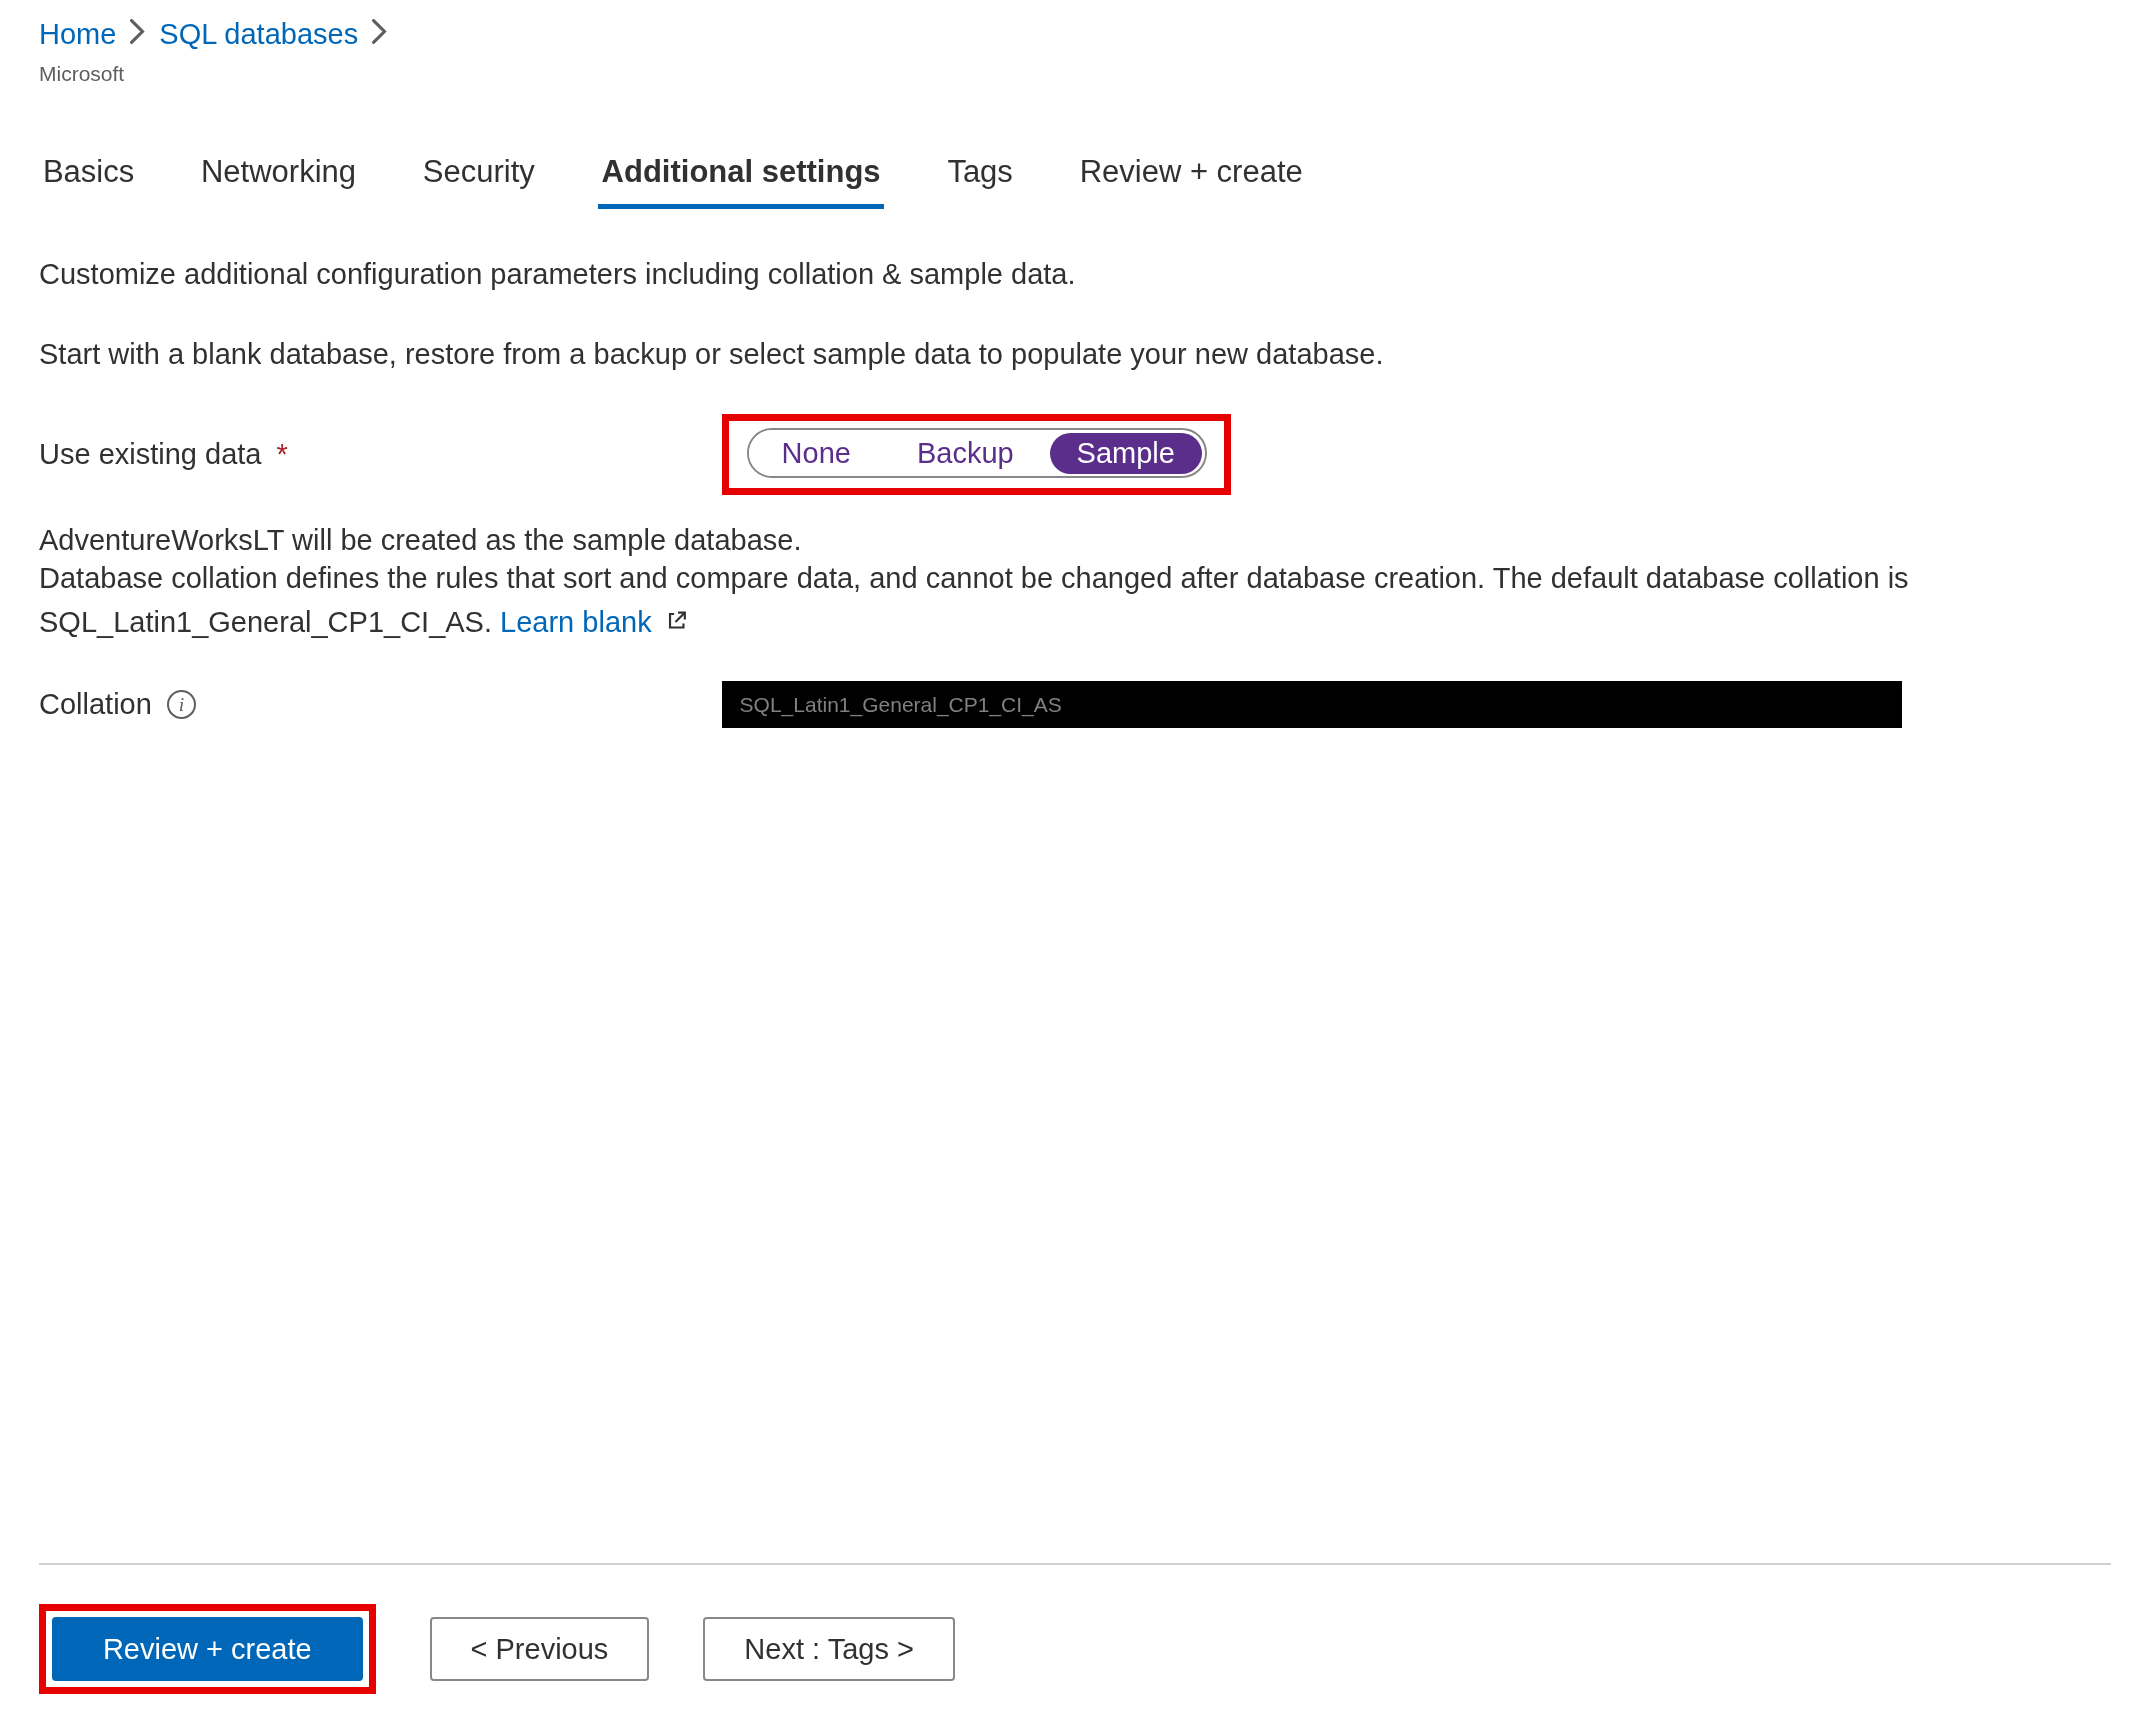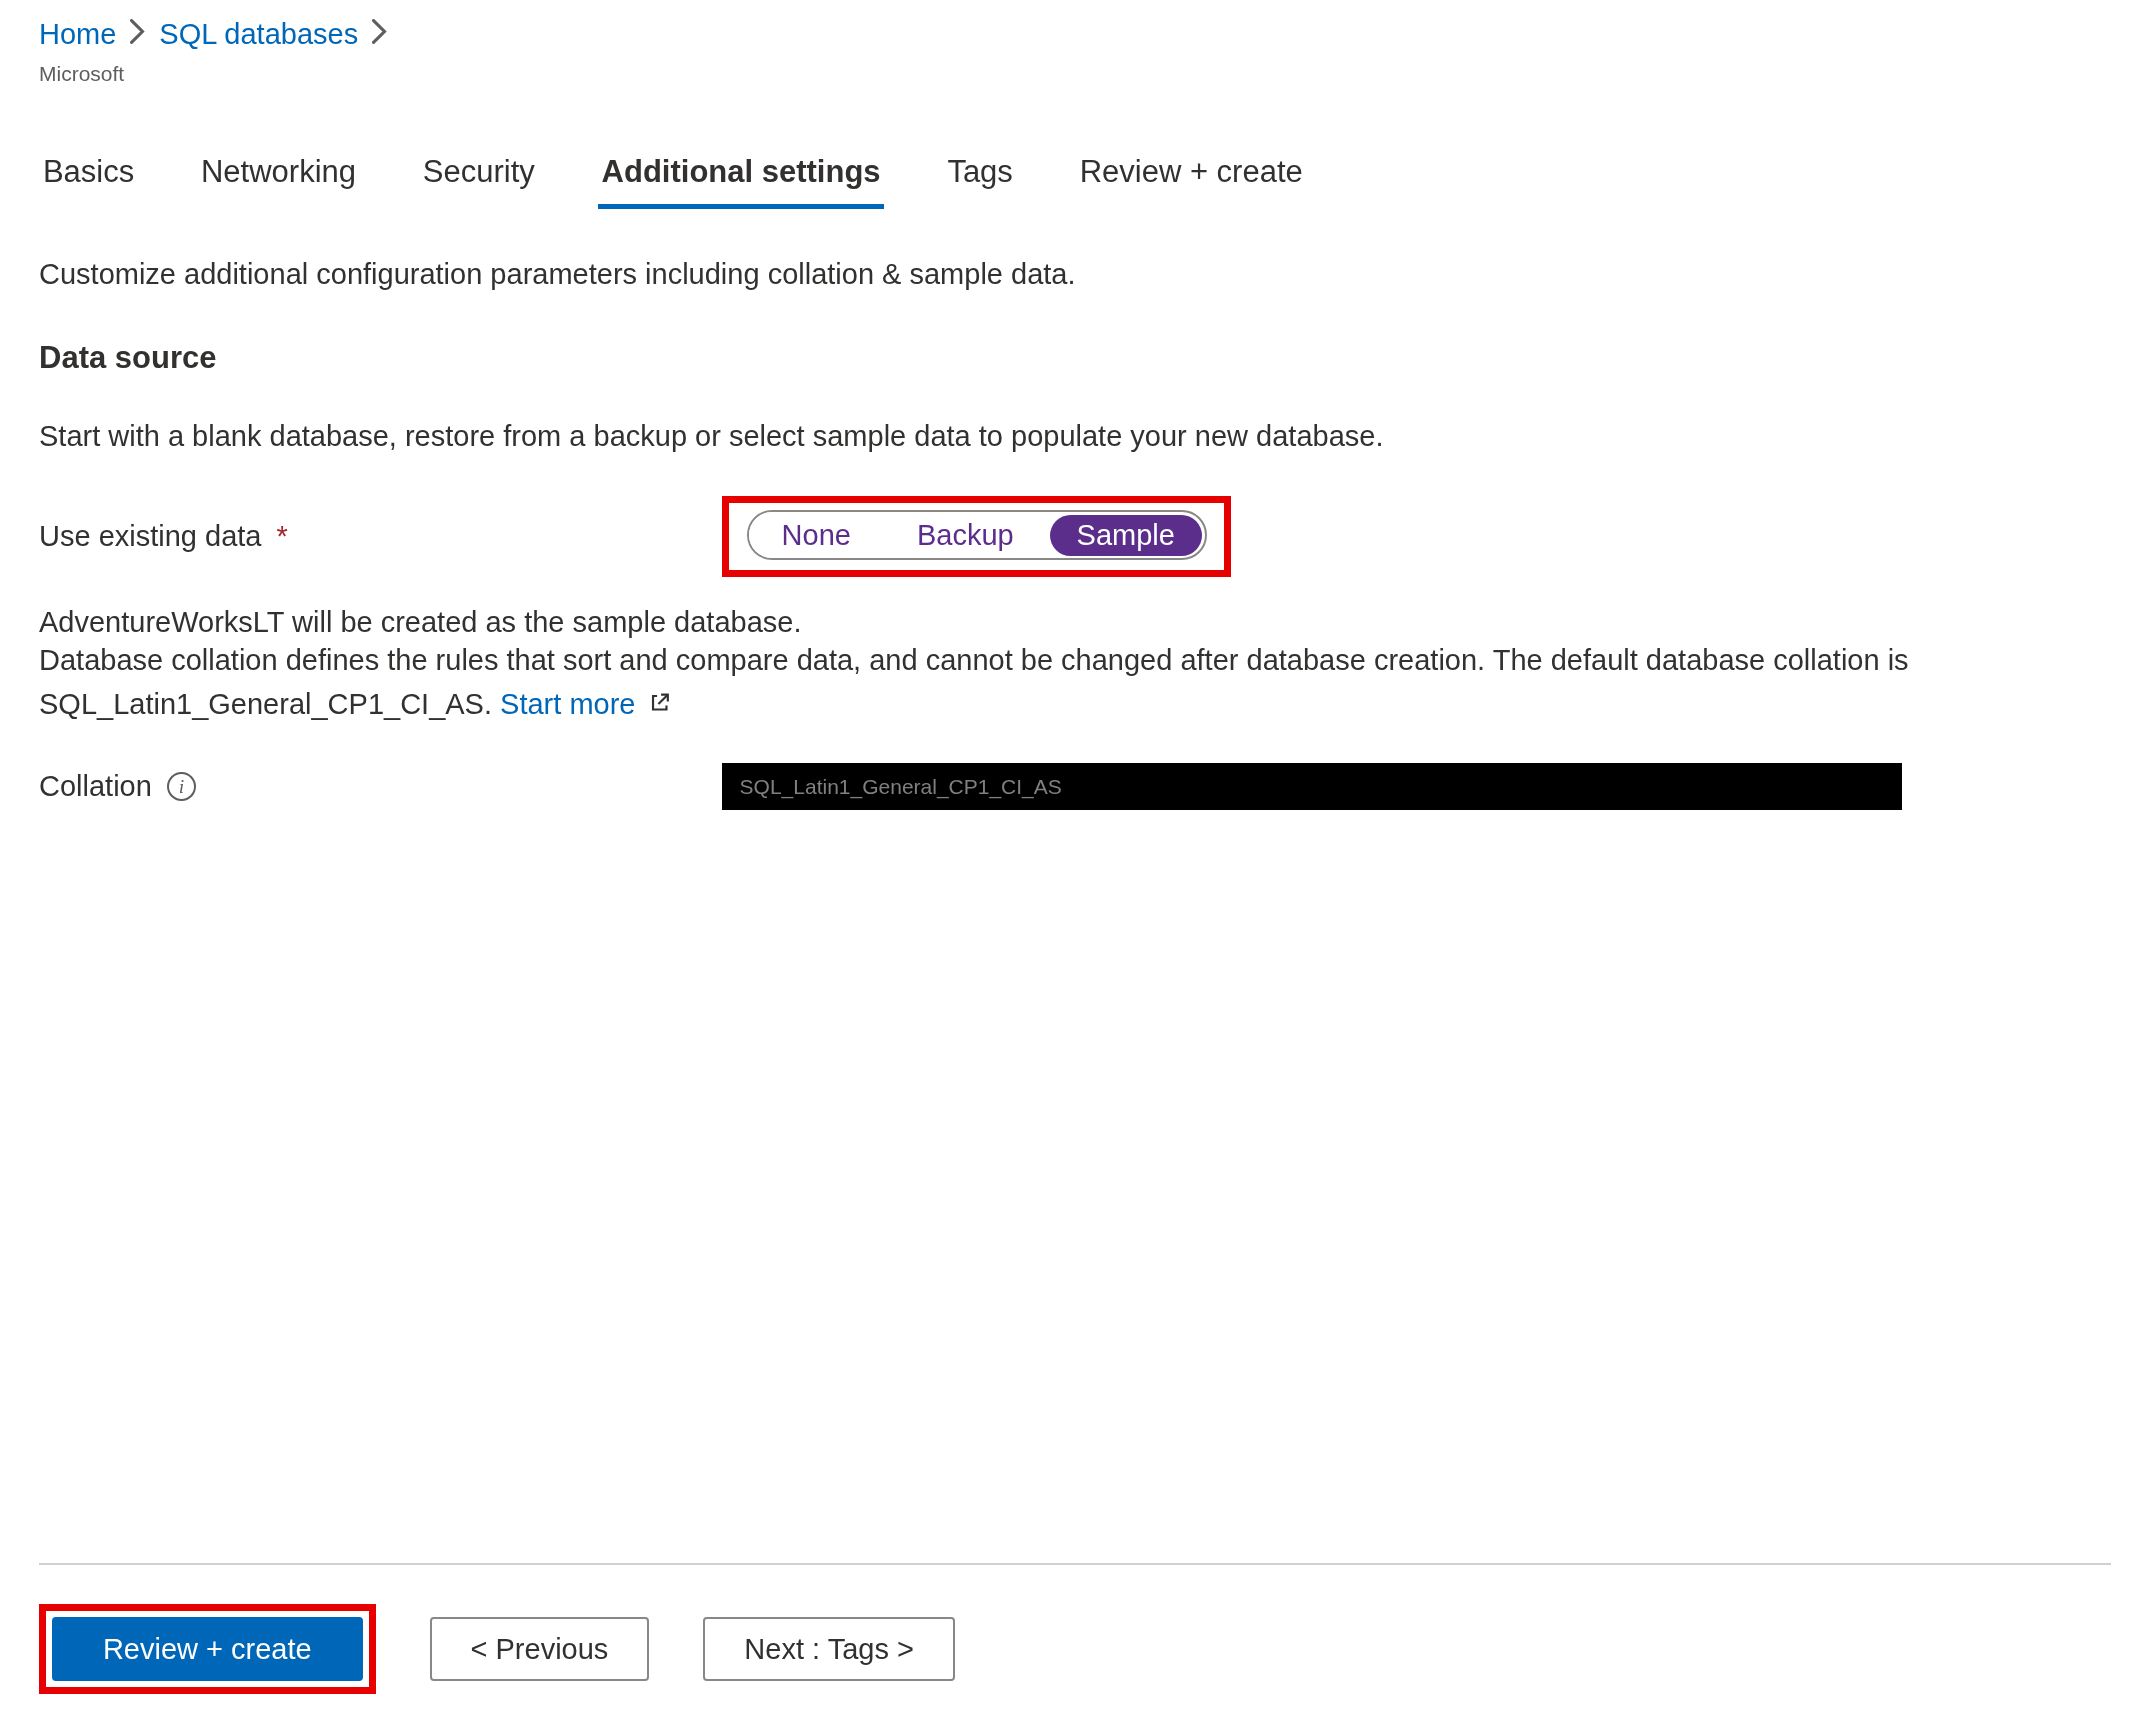--- a/index.html
+++ b/index.html
@@ -226,21 +226,20 @@
       <div class="tab">Basics</div>
       <div class="tab">Networking</div>
       <div class="tab">Security</div>
       <div class="tab active">Additional settings</div>
       <div class="tab">Tags</div>
       <div class="tab">Review + create</div>
     </div>
 
     <p class="body-text para">Customize additional configuration parameters including collation &amp; sample data.</p>
 
-    <h3 class="section-heading">Data source</h3>
     <p class="body-text para">Start with a blank database, restore from a backup or select sample data to populate your new database.</p>
 
     <div class="field-row">
       <div class="field-label">
         <span>Use existing data</span>
         <span class="req-star">*</span>
       </div>
       <div class="highlight-box">
         <div class="seg-pill">
           <div class="seg-opt">None</div>
@@ -248,21 +247,21 @@
           <div class="seg-opt selected">Sample</div>
         </div>
       </div>
     </div>
 
     <p class="hint">AdventureWorksLT will be created as the sample database.</p>
 
     <p class="body-text para" style="max-width:1911px;">
       <span>Database collation defines the rules that sort and compare data, and cannot be changed after database creation. The default database collation is SQL_Latin1_General_CP1_CI_AS. </span>
       <a href="#" class="link">
-        <span>Start more</span>
+        <span>Learn blank</span>
         <span class="ext-icon">
           <svg width="21.5" height="21.5" viewBox="0 0 16 16">
             <path d="M6 3 H3 V13 H13 V10" stroke="#323130" stroke-width="1.6" fill="none"></path>
             <path d="M9 2 H14 V7" stroke="#323130" stroke-width="1.6" fill="none"></path>
             <path d="M14 2 L7 9" stroke="#323130" stroke-width="1.6" fill="none"></path>
           </svg>
         </span>
       </a>
     </p>
 

